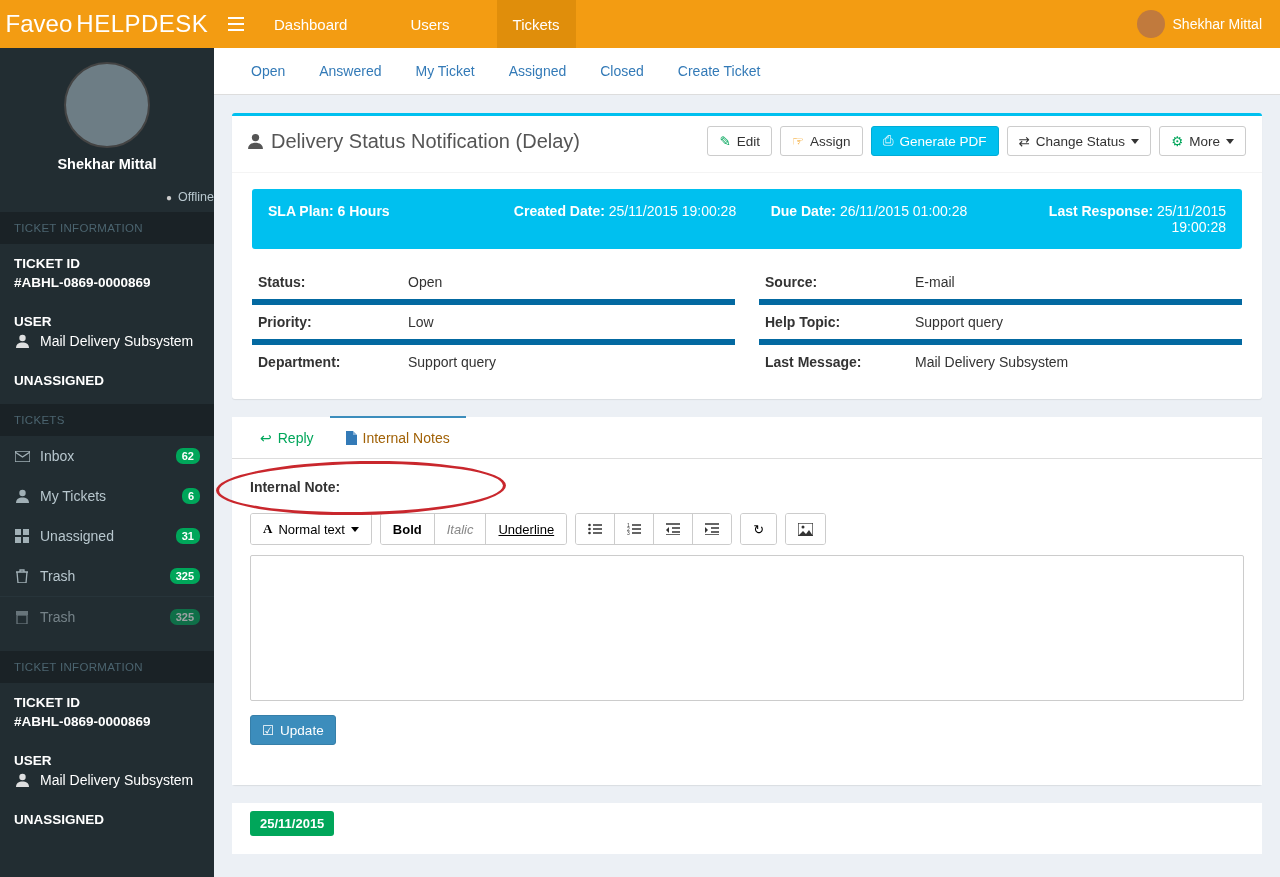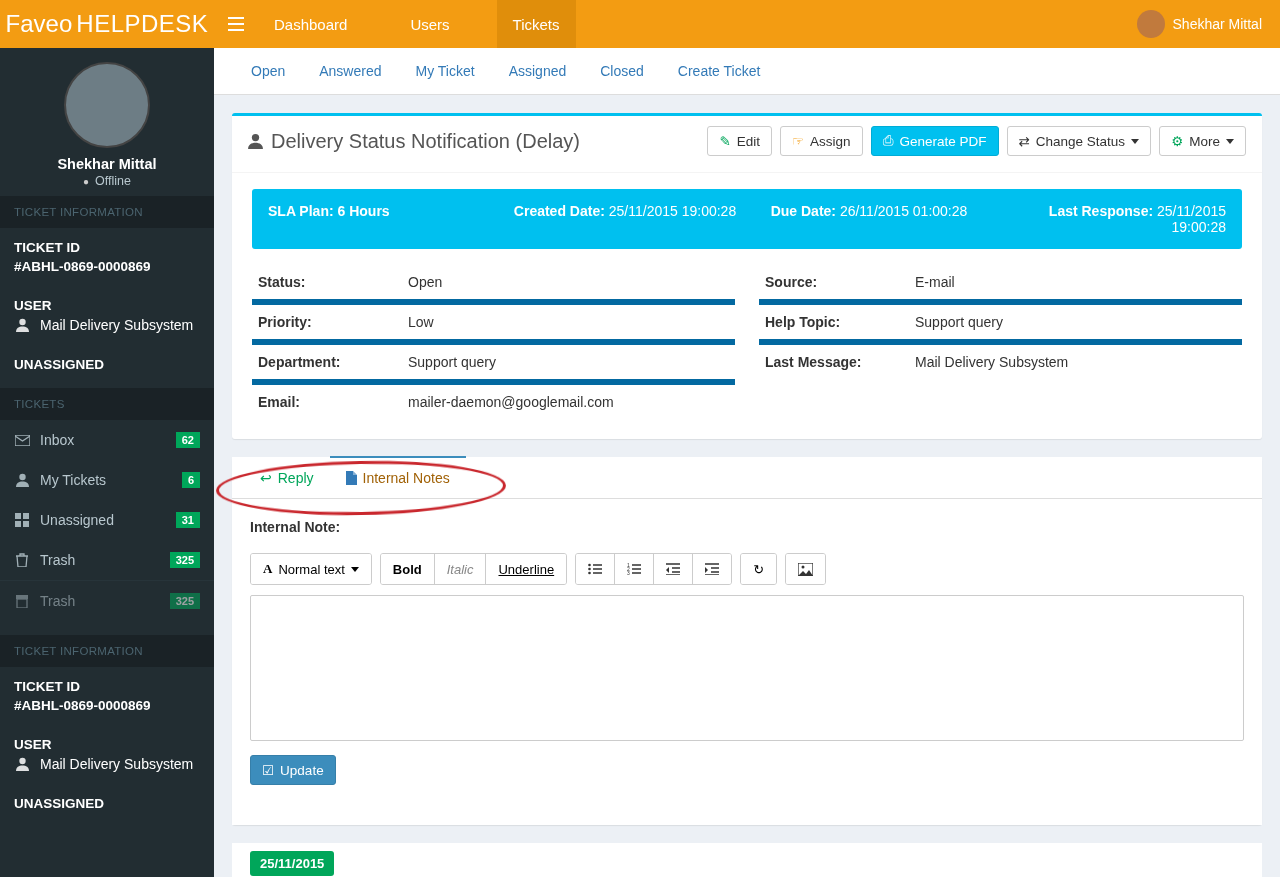--- a/index.html
+++ b/index.html
@@ -16,29 +16,29 @@
 .topnav a { display: flex; align-items: center; padding: 0 16px; color: #fff; font-size: 15px; }
 .topnav a.active { background: #e08e0b; }
 .topuser { margin-left: auto; display: flex; align-items: center; padding-right: 18px; gap: 8px; }
 .avatar-sm { width: 28px; height: 28px; border-radius: 50%; background: #c17a3d; display: inline-block; }
 
 
 .sidebar { position: absolute; top: 48px; left: 0; width: 214px; bottom: 0; background: #222d32; color: #b8c7ce; overflow: hidden; }
 .sb-user { text-align: center; padding: 14px 0 8px; }
 .sb-avatar { width: 86px; height: 86px; border-radius: 50%; background: #6d7d85; margin: 0 auto 8px; border: 2px solid #444; }
 .sb-username { color: #fff; font-weight: 600; font-size: 14.5px; }
-.sb-status { color: #b8c7ce; font-size: 12.5px; margin-top: 2px; }
+.sb-status { color: #b8c7ce; font-size: 12.5px; margin-top: 18px; text-align: right; }
 .sb-status::before { content: "●"; color: #ccc; margin-right: 6px; font-size: 10px; }
 .sb-header { background: #1a2226; color: #4b646f; text-transform: uppercase; font-size: 11.5px; padding: 10px 14px; letter-spacing: .3px; }
 .sb-block { padding: 12px 14px; color: #fff; }
 .sb-label { font-weight: 700; font-size: 13.5px; margin-bottom: 4px; text-transform: uppercase; }
 .sb-value { font-weight: 600; font-size: 13.5px; }
 .sb-row { display: flex; align-items: center; gap: 10px; color: #fff; font-size: 14px; }
 .sb-nav a { display: flex; align-items: center; padding: 12px 14px; color: #b8c7ce; gap: 10px; position: relative; }
-.badge { background: #00a65a; color: #fff; border-radius: 0; font-size: 11px; font-weight: 700; padding: 2px 6px; margin-left: auto; }
+.badge { background: #00a65a; color: #fff; border-radius: 7px; font-size: 11px; font-weight: 700; padding: 2px 6px; margin-left: auto; }
 .icn { width: 16px; display: inline-flex; justify-content: center; opacity: .85; }
 
 
 .main { position: absolute; top: 48px; left: 214px; right: 0; bottom: 0; overflow: auto; }
 .tabbar { background: #fff; border-bottom: 1px solid #ddd; padding: 0 22px; display: flex; }
 .tabbar a { padding: 15px 15px; color: #337ab7; font-size: 14px; }
 .tabbar a + a { margin-left: 4px; }
 .content { padding: 18px 18px 0; }
 .panel { background: #fff; border-top: 3px solid #00c0ef; border-radius: 3px; box-shadow: 0 1px 1px rgba(0,0,0,.08); margin-bottom: 18px; }
 .panel-head { display: flex; align-items: center; padding: 10px 16px 16px; border-bottom: 1px solid #f4f4f4; gap: 10px; flex-wrap: wrap; }
@@ -273,24 +273,20 @@
                 <div class="info-v">Open</div>
               </div>
             <div class="info-row">
                 <div class="info-k">Priority:</div>
                 <div class="info-v">Low</div>
               </div>
             <div class="info-row">
                 <div class="info-k">Department:</div>
                 <div class="info-v">Support query</div>
               </div>
-            <div class="info-row">
-                <div class="info-k">Email:</div>
-                <div class="info-v">mailer-daemon@googlemail.com</div>
-              </div>
           </div>
           <div class="info-col">
             <div class="info-row">
                 <div class="info-k">Source:</div>
                 <div class="info-v">E-mail</div>
               </div>
             <div class="info-row">
                 <div class="info-k">Help Topic:</div>
                 <div class="info-v">Support query</div>
               </div>

